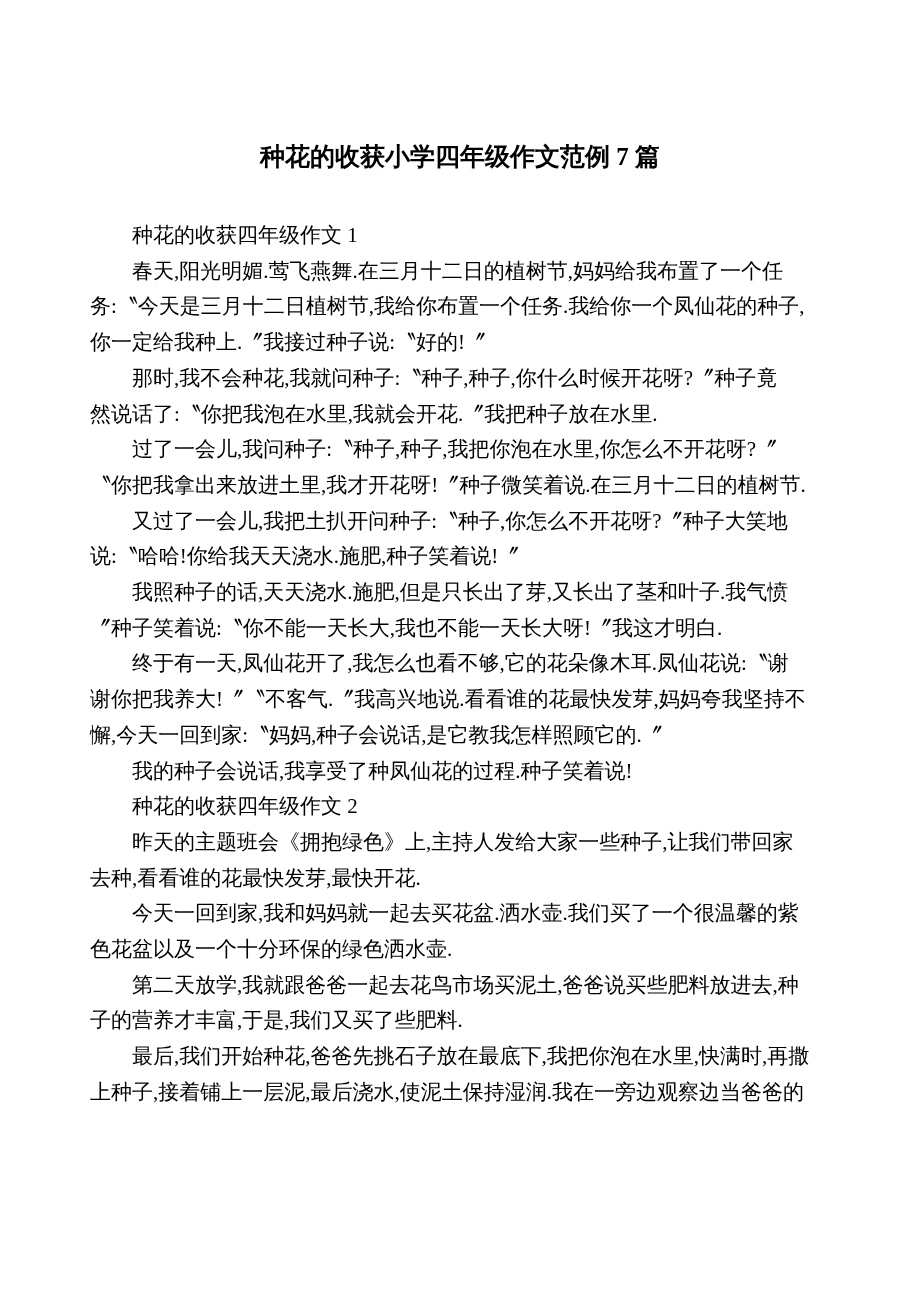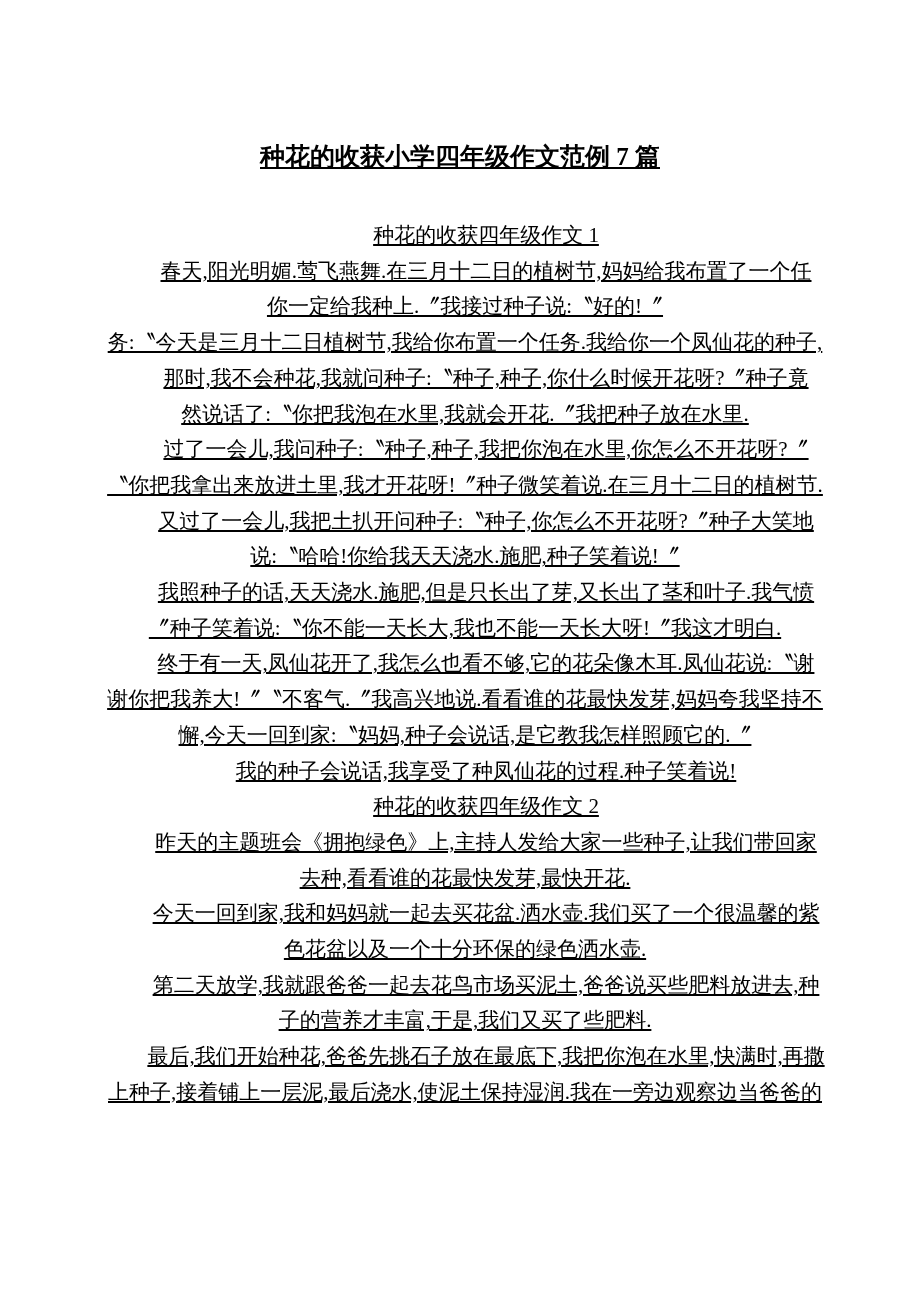--- a/index.html
+++ b/index.html
@@ -8,55 +8,53 @@
     background: #ffffff;
   }
   .page {
     position: relative;
     width: 920px;
     height: 1302px;
     background: #ffffff;
     color: #000000;
     font-family: "Liberation Serif", "DejaVu Serif", serif;
     overflow: hidden;
-    text-decoration: underline;
   }
   .doc-title {
     margin: 0;
     padding-top: 140px;
     text-align: center;
     font-size: 25px;
     font-weight: bold;
     line-height: 33px;
     color: #000000;
   }
   .doc-body {
     padding: 45px 80px 0 90px;
     font-size: 21px;
     line-height: 35.7px;
     color: #000000;
-    text-align: center;
   }
   .line {
     white-space: nowrap;
   }
   .line.indent {
     text-indent: 42px;
   }
 </style>
 </head>
 <body>
 
 <div class="page">
   <h1 class="doc-title">种花的收获小学四年级作文范例 7 篇</h1>
   <div class="doc-body" id="doc-body">
       <div class="line indent">种花的收获四年级作文 1</div>
       <div class="line indent">春天,阳光明媚.莺飞燕舞.在三月十二日的植树节,妈妈给我布置了一个任</div>
+      <div class="line">务:〝今天是三月十二日植树节,我给你布置一个任务.我给你一个凤仙花的种子,</div>
       <div class="line">你一定给我种上.〞我接过种子说:〝好的!〞</div>
-      <div class="line">务:〝今天是三月十二日植树节,我给你布置一个任务.我给你一个凤仙花的种子,</div>
       <div class="line indent">那时,我不会种花,我就问种子:〝种子,种子,你什么时候开花呀?〞种子竟</div>
       <div class="line">然说话了:〝你把我泡在水里,我就会开花.〞我把种子放在水里.</div>
       <div class="line indent">过了一会儿,我问种子:〝种子,种子,我把你泡在水里,你怎么不开花呀?〞</div>
       <div class="line">〝你把我拿出来放进土里,我才开花呀!〞种子微笑着说.在三月十二日的植树节.</div>
       <div class="line indent">又过了一会儿,我把土扒开问种子:〝种子,你怎么不开花呀?〞种子大笑地</div>
       <div class="line">说:〝哈哈!你给我天天浇水.施肥,种子笑着说!〞</div>
       <div class="line indent">我照种子的话,天天浇水.施肥,但是只长出了芽,又长出了茎和叶子.我气愤</div>
       <div class="line">〞种子笑着说:〝你不能一天长大,我也不能一天长大呀!〞我这才明白.</div>
       <div class="line indent">终于有一天,凤仙花开了,我怎么也看不够,它的花朵像木耳.凤仙花说:〝谢</div>
       <div class="line">谢你把我养大!〞〝不客气.〞我高兴地说.看看谁的花最快发芽,妈妈夸我坚持不</div>

